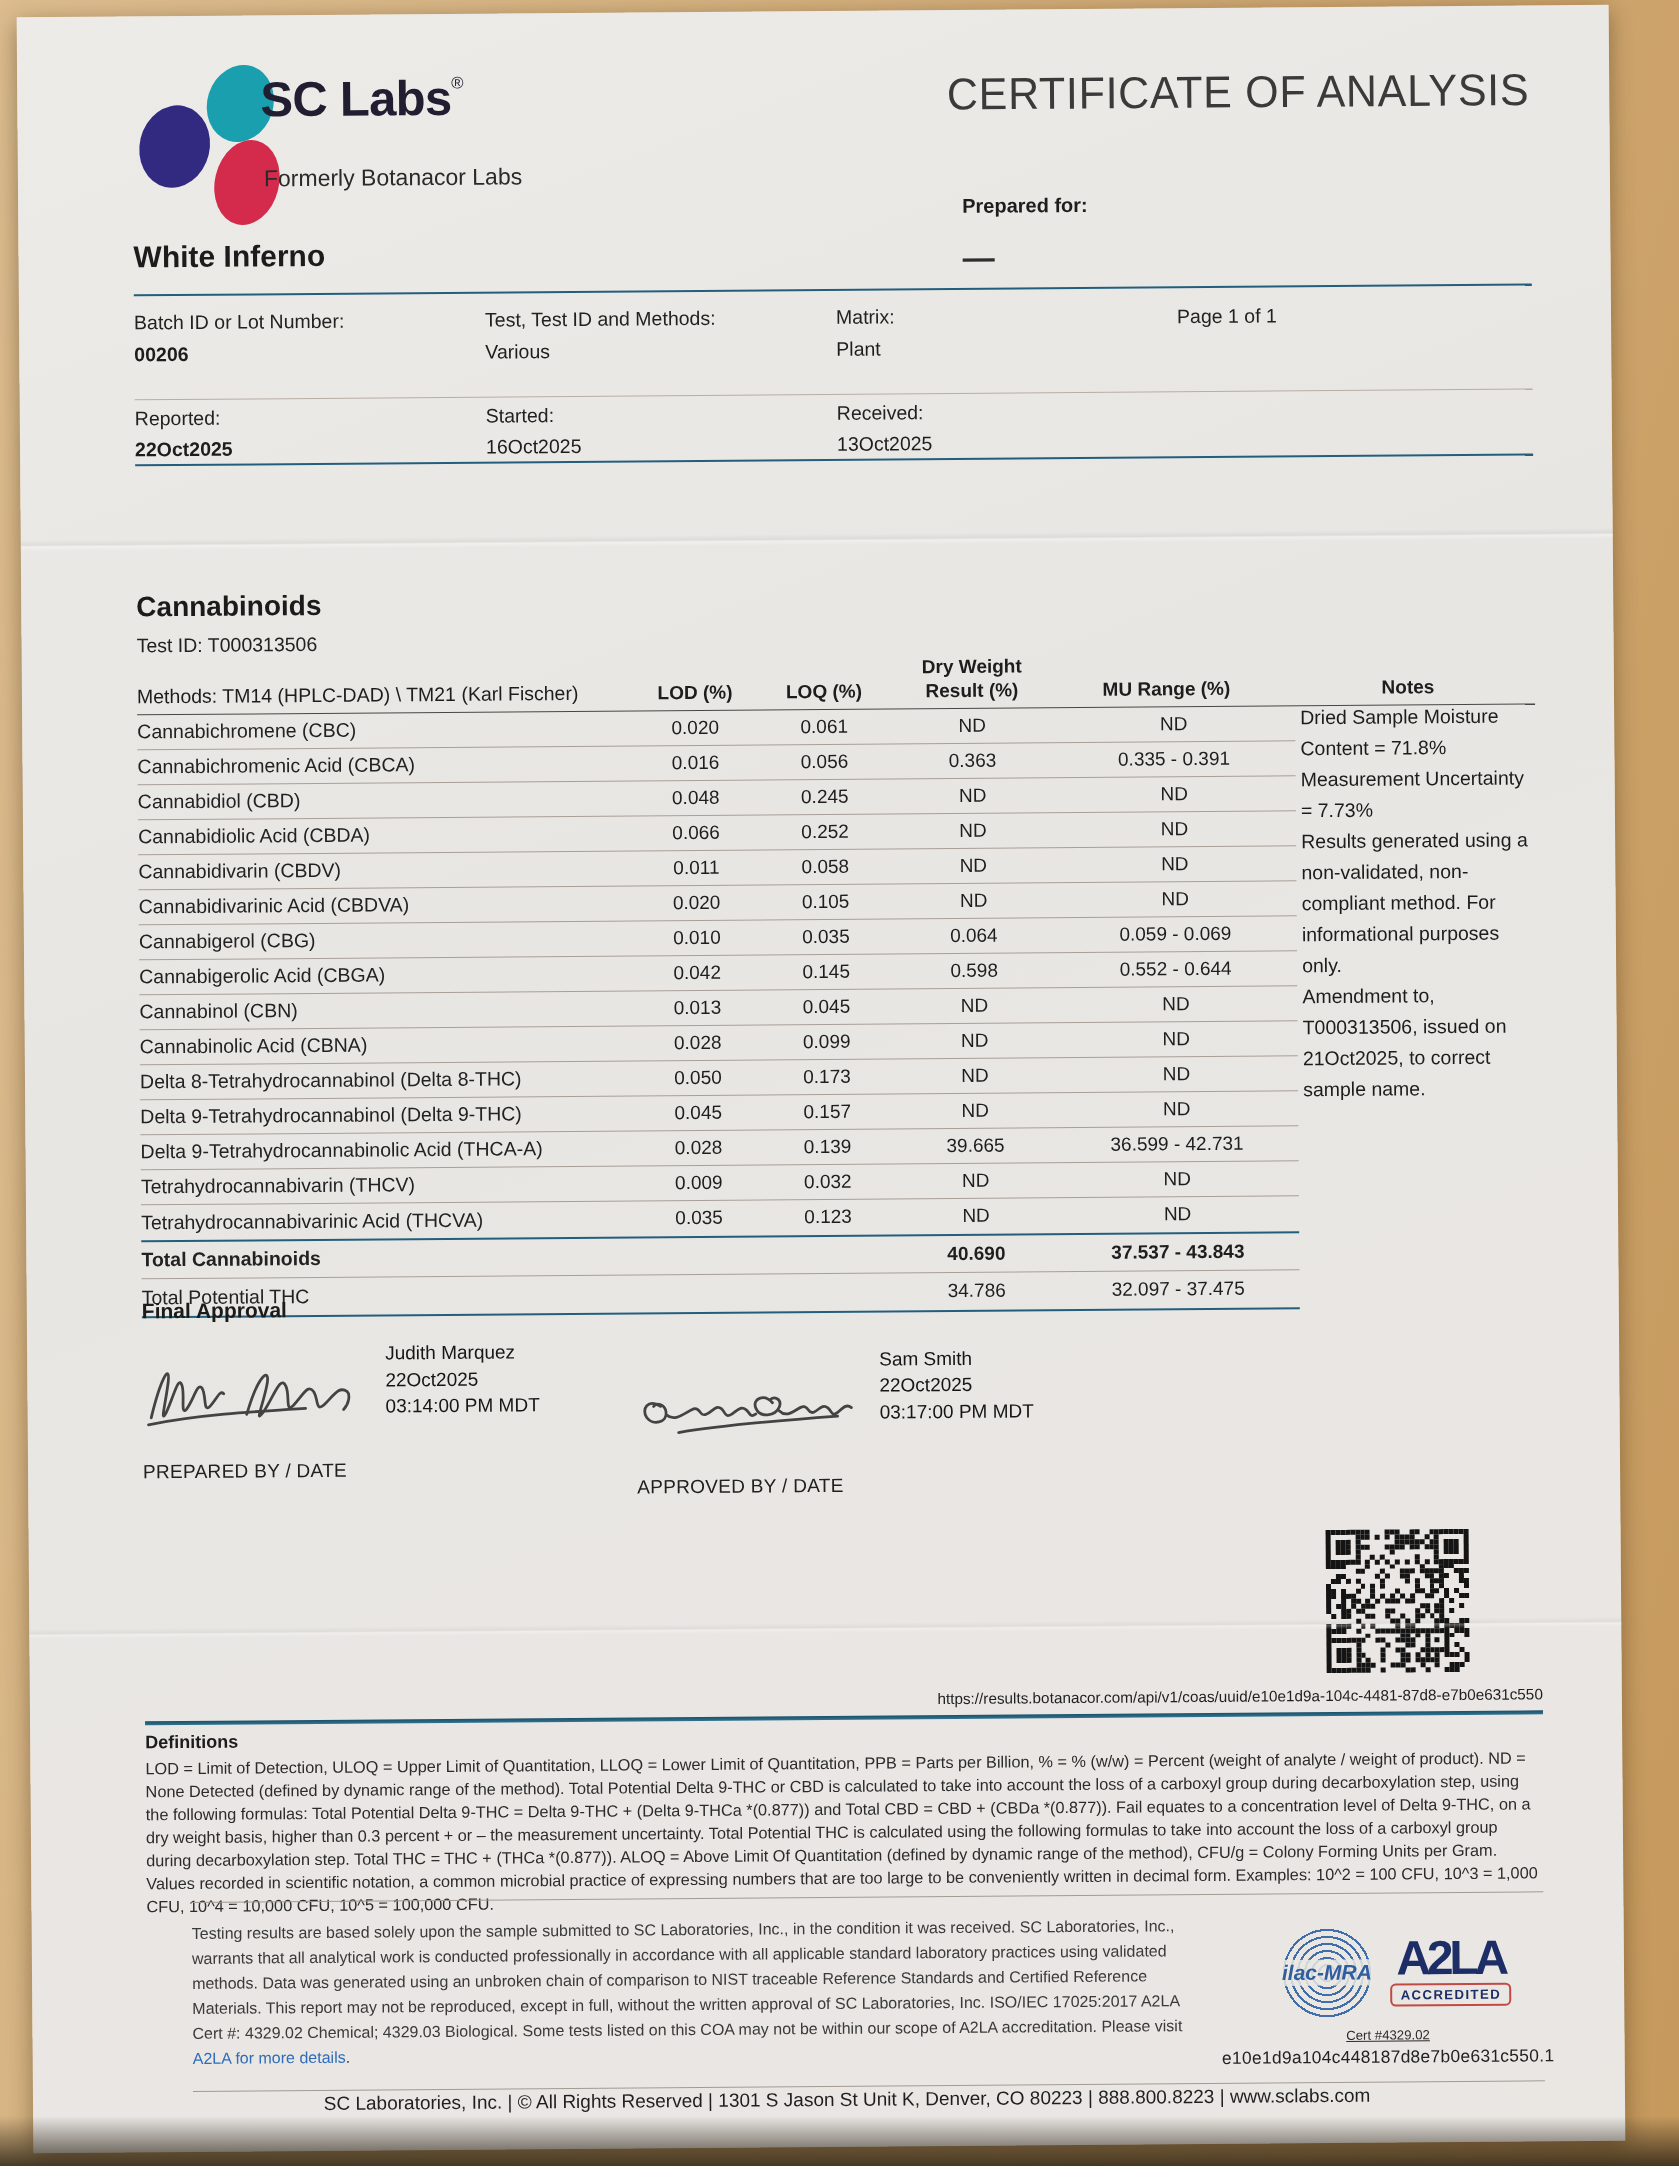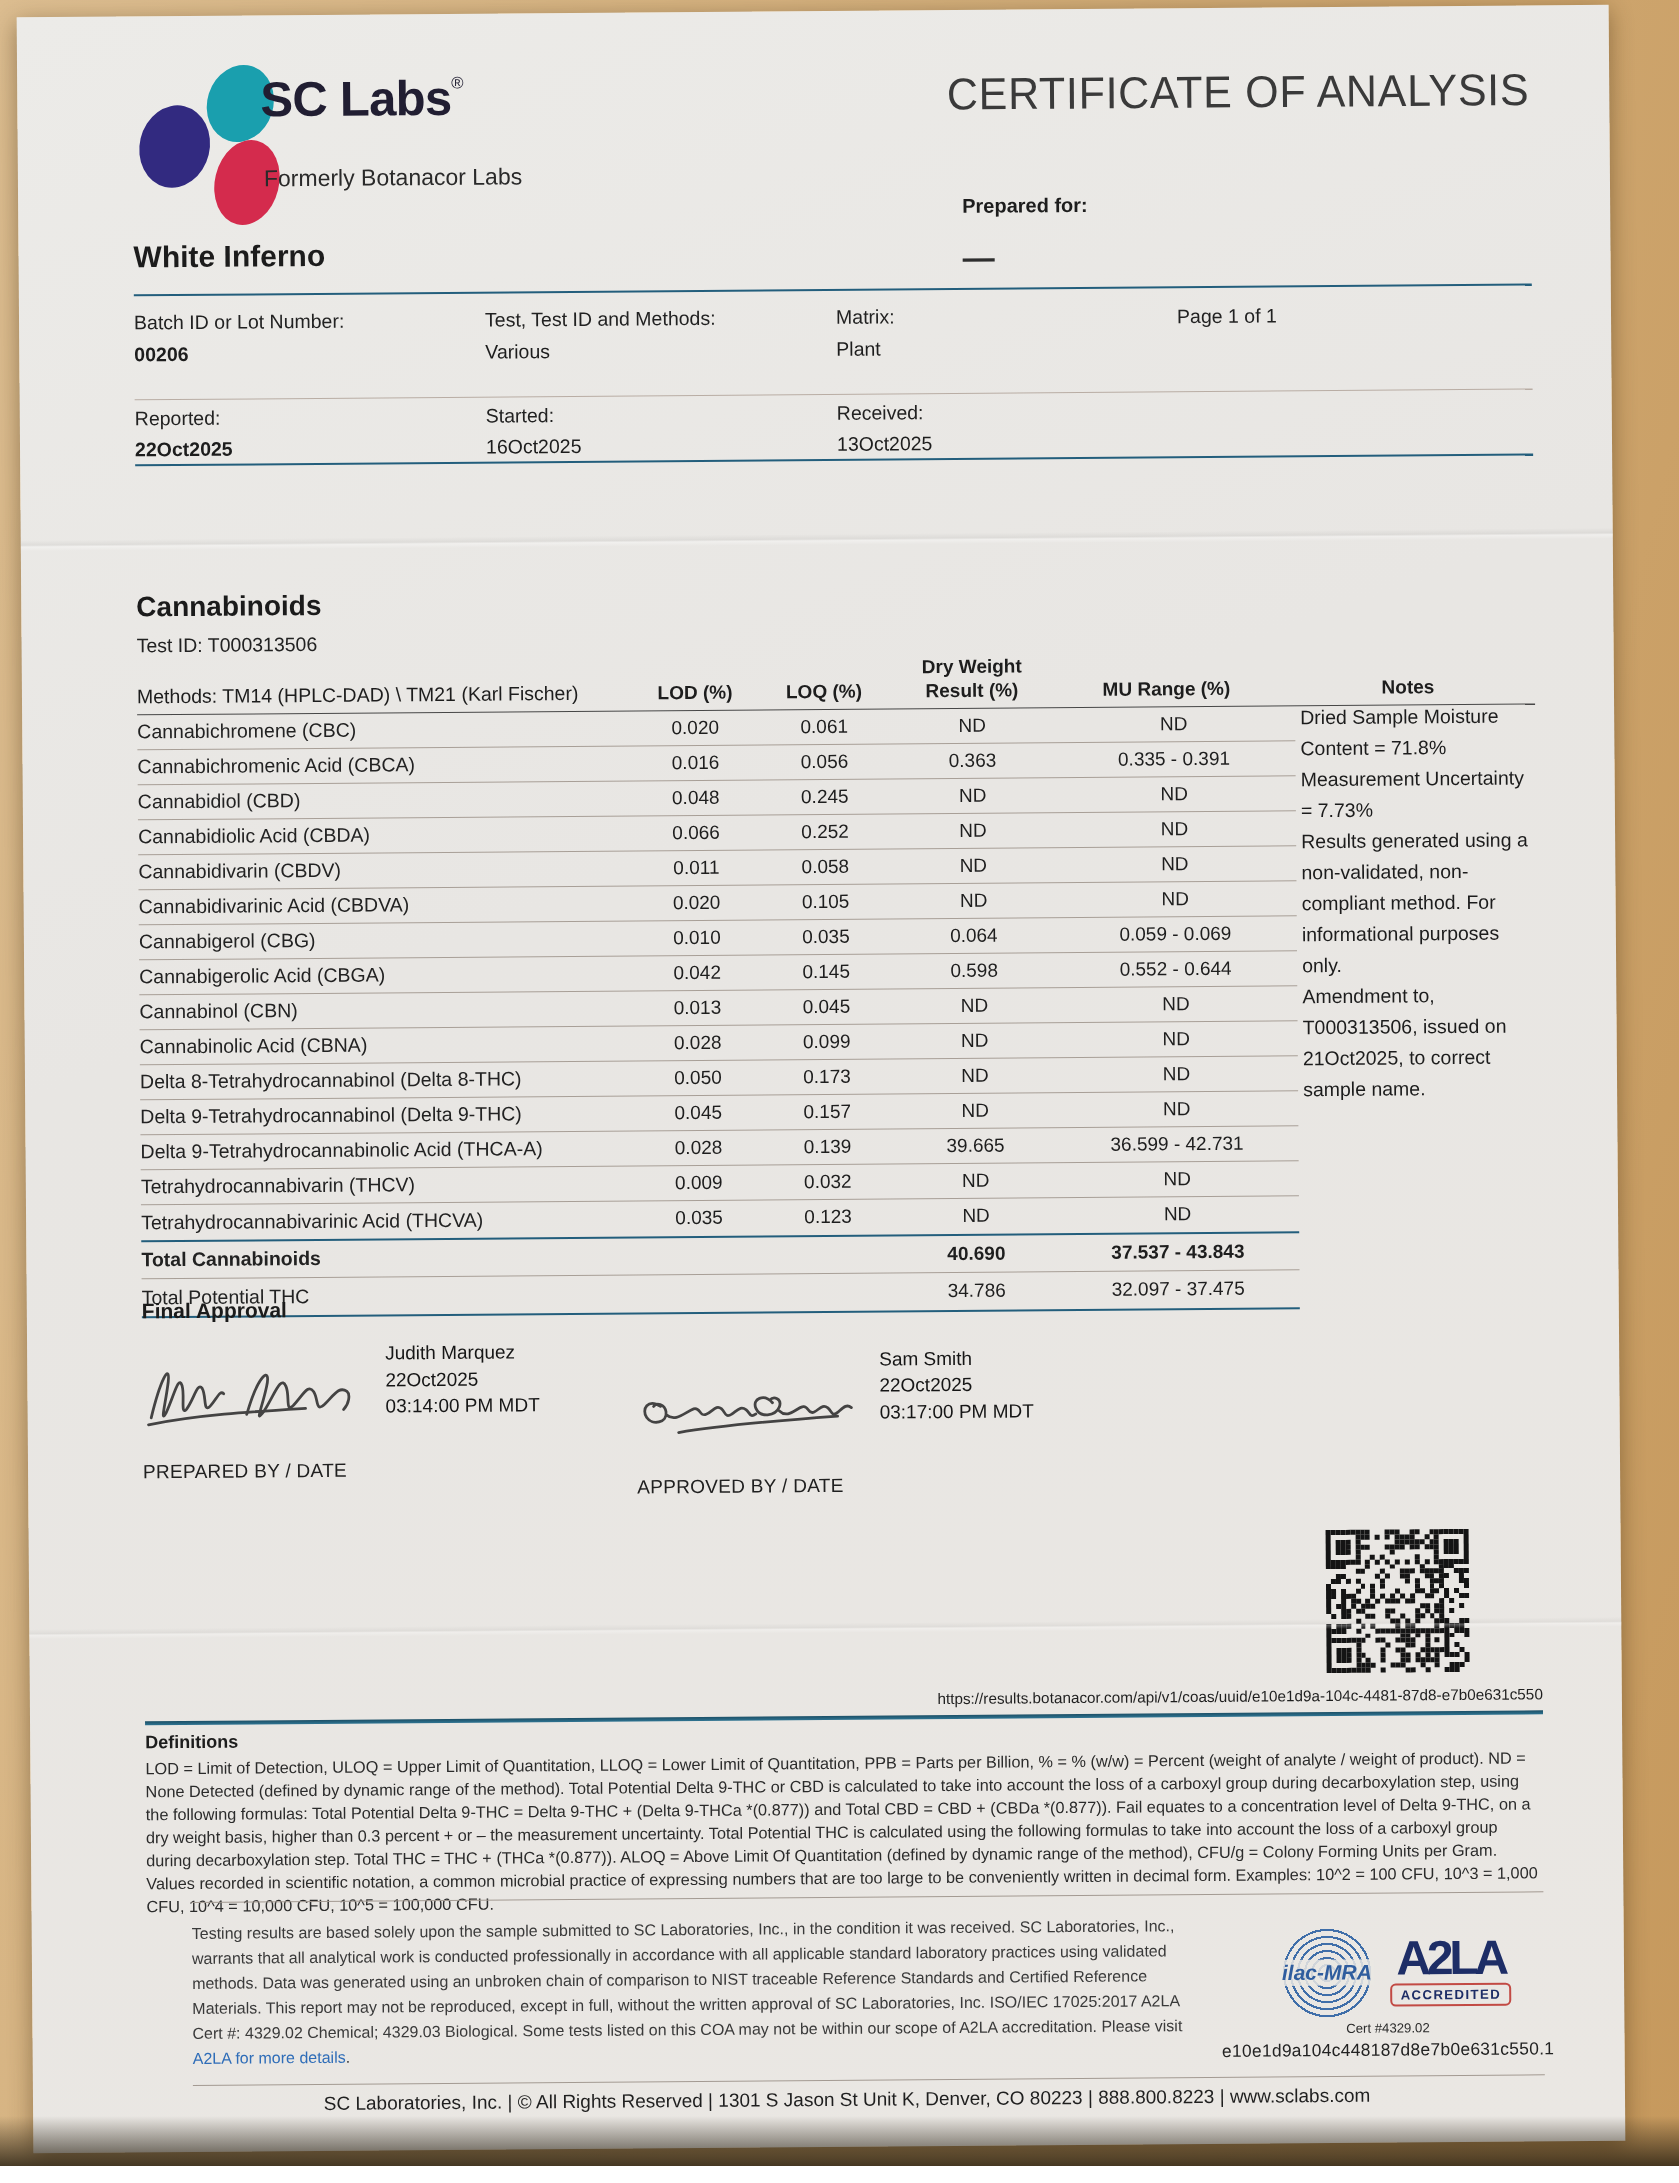--- a/index.html
+++ b/index.html
@@ -103,21 +103,21 @@
   .accred-logos{display:flex;align-items:center;gap:15.3px;}
   .ilac{position:relative;width:96px;height:96px;border-radius:50%;
         background:repeating-radial-gradient(circle at 50% 50%,#3f6ea9 0 2.1px,rgba(0,0,0,0) 2.1px 7px);margin-left:15px;}
   .ilac span{position:absolute;left:50%;top:50%;transform:translate(-50%,-50%);
              font-size:21px;font-weight:700;font-style:italic;color:#2f5d9e;
              background:rgba(234,231,227,.85);padding:1.4px 2.8px;white-space:nowrap;}
   .a2la{display:flex;flex-direction:column;align-items:center;}
   .a2la .mark{font-size:48px;font-weight:700;letter-spacing:-4.2px;color:#1d2d66;line-height:42px;}
   .a2la .accbox{margin-top:4.2px;font-size:13.2px;font-weight:700;letter-spacing:1.4px;color:#1d2d66;
                 border:2.1px solid #c24a44;border-radius:5.6px;padding:2.1px 8.3px;}
-  .cert-no{margin-top:0;font-size:13.2px;color:#2b2b2b;}
+  .cert-no{margin-top:7px;font-size:13.2px;color:#2b2b2b;text-decoration:underline;}
   .doc-id{margin-top:4.2px;font-size:17.4px;color:#222;letter-spacing:0.3px;}
 
   
   .page-footer{position:absolute;left:115px;top:2078px;width:1398px;text-align:center;
                font-size:19px;color:#1f1f1f;}
 </style>
 </head>
 <body>
 
 <div class="stage">

